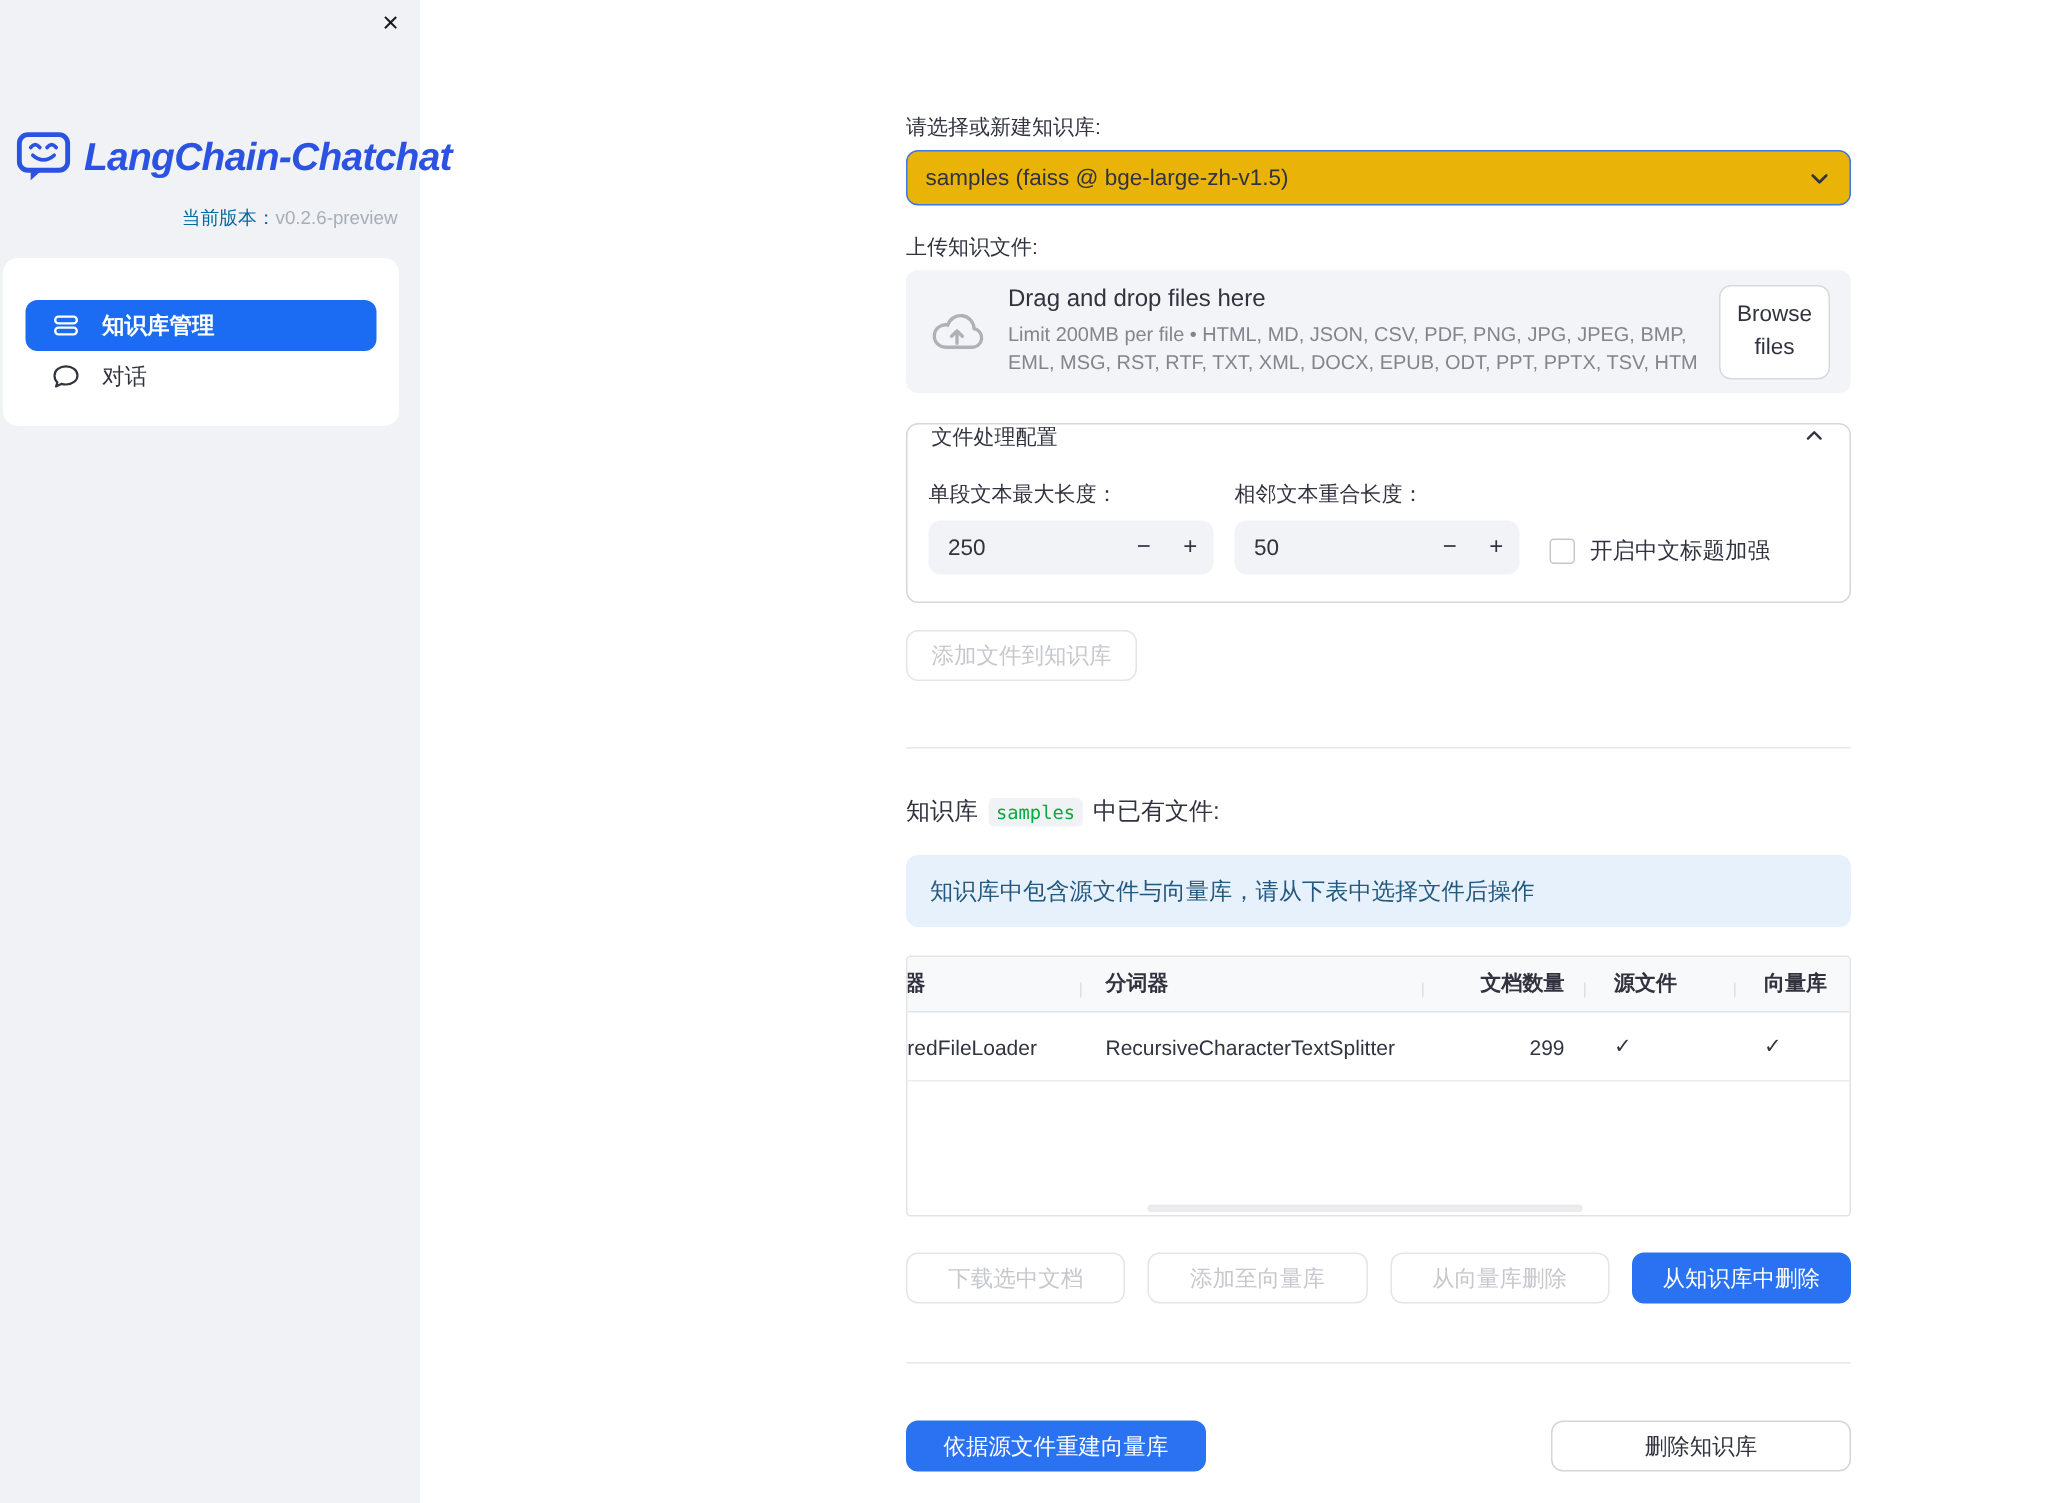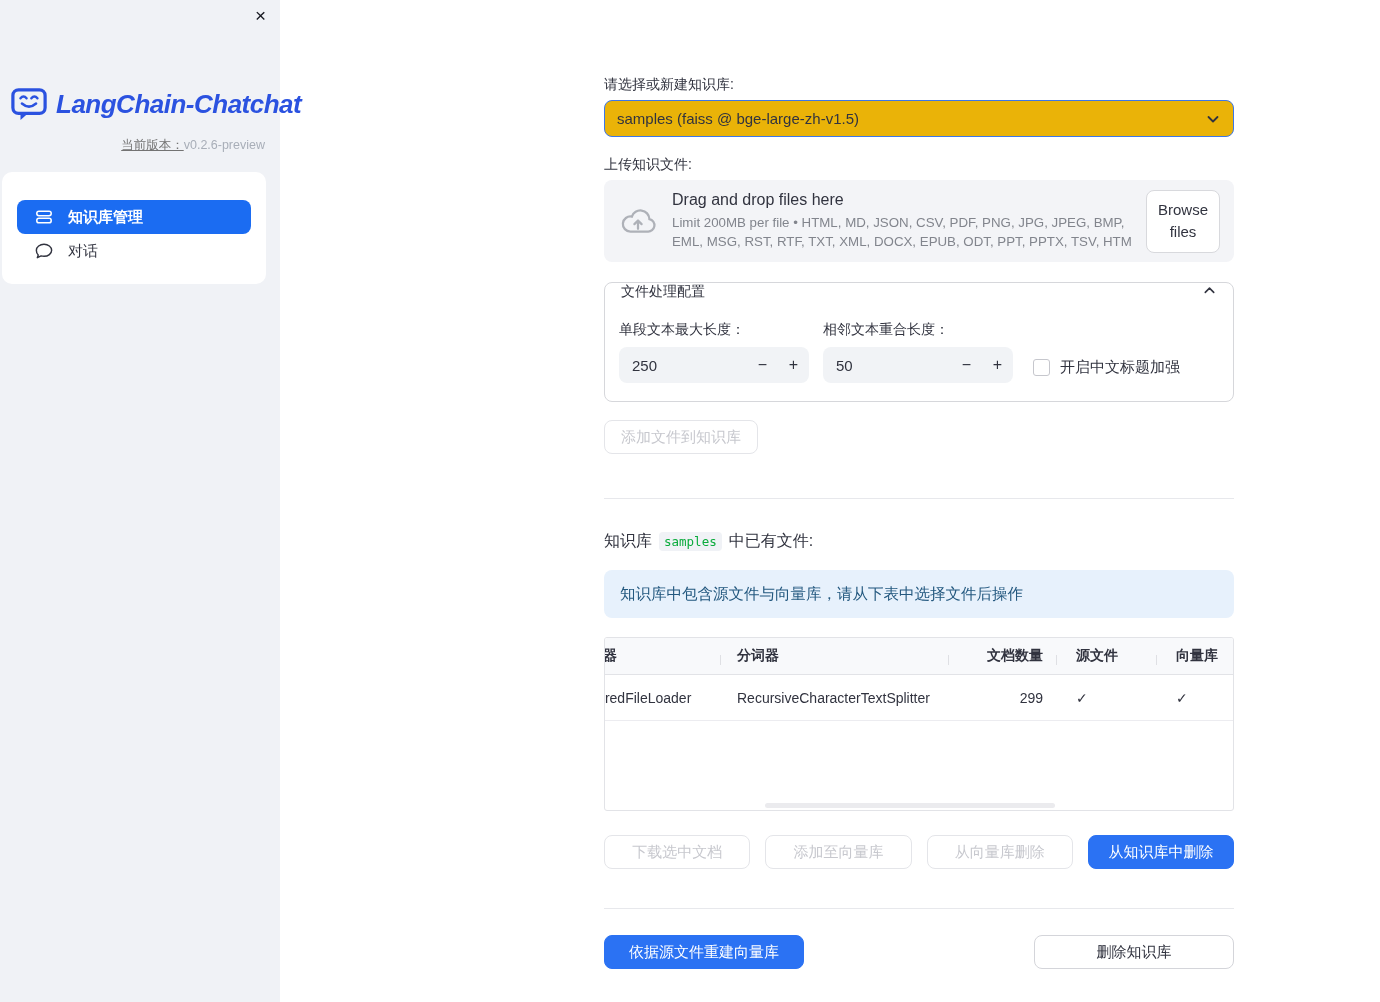--- a/index.html
+++ b/index.html
@@ -7,21 +7,21 @@
   body {
     font-family: "Liberation Sans", "DejaVu Sans", sans-serif;
     color:#31333f; background:#ffffff; display:flex; font-size:14px;
   }
   
   .sidebar { width:280px; height:100%; background:#f0f2f6; position:relative; flex:0 0 280px; }
   .close-btn { position:absolute; top:6px; right:14px; font-size:19px; color:#15171f; cursor:pointer; line-height:1; }
   .logo-row { display:flex; align-items:center; gap:8px; margin:86px 0 0 10px; }
   .logo-text { font-size:26px; font-weight:700; font-style:italic; color:#2b52e0; letter-spacing:-0.5px; white-space:nowrap; }
   .version-line { margin-top:15px; text-align:right; padding-right:15px; font-size:12.5px; }
-  .version-label { color:#737373;text-decoration:underline; }
+  .version-label { color:#0369a1; }
   .version-value { color:#a8aeb8; }
   .nav-card { background:#ffffff; border-radius:10px; margin:18px 14px 0 2px; padding:16px 15px; }
   .nav-item { display:flex; align-items:center; gap:14px; height:34px; padding:0 17px; font-size:15px; border-radius:8px; cursor:pointer; }
   .nav-item.active { background:#1b6cf2; color:#ffffff; font-weight:700; margin-top:12px; }
   
   .main { flex:1; background:#ffffff; }
   .container { width:630px; margin-left:324px; padding-top:76px; }
   .widget-label { font-size:14px; color:#31333f; margin-bottom:6px; }
   .selectbox { height:37px; border:1px solid #3d77e8; border-radius:8px; background:#eab308;
     display:flex; align-items:center; padding:0 12px; font-size:15px; cursor:pointer; margin-bottom:19px; }
@@ -70,21 +70,21 @@
   .c-loader .shift-c { display:inline-block; margin-left:-60px; }
   .c-splitter { width:228px; padding-left:17px; }
   .c-docs { width:108px; text-align:right; padding-right:13px; }
   .c-source { width:100px; padding-left:20px; }
   .c-vector { width:77px; padding-left:20px; }
   .h-scrollbar { position:absolute; bottom:2px; left:160px; width:290px; height:5px; background:#ebebee; border-radius:3px; cursor:pointer; }
   
   .actions { display:flex; gap:15px; margin-top:24px;align-items:center; }
   .actions .btn { flex:1; height:34px; }
   .div2 { margin-top:39px; }
-  .bottom-row { display:flex; margin-top:26px; }
+  .bottom-row { display:flex; margin-top:38px; }
   .bottom-row .btn { width:200px; height:34px; }
   .spacer { flex:1; }
   svg { display:block; }
 </style>
 </head>
 <body>
 
 <aside class="sidebar">
   <div class="close-btn">×</div>
 

